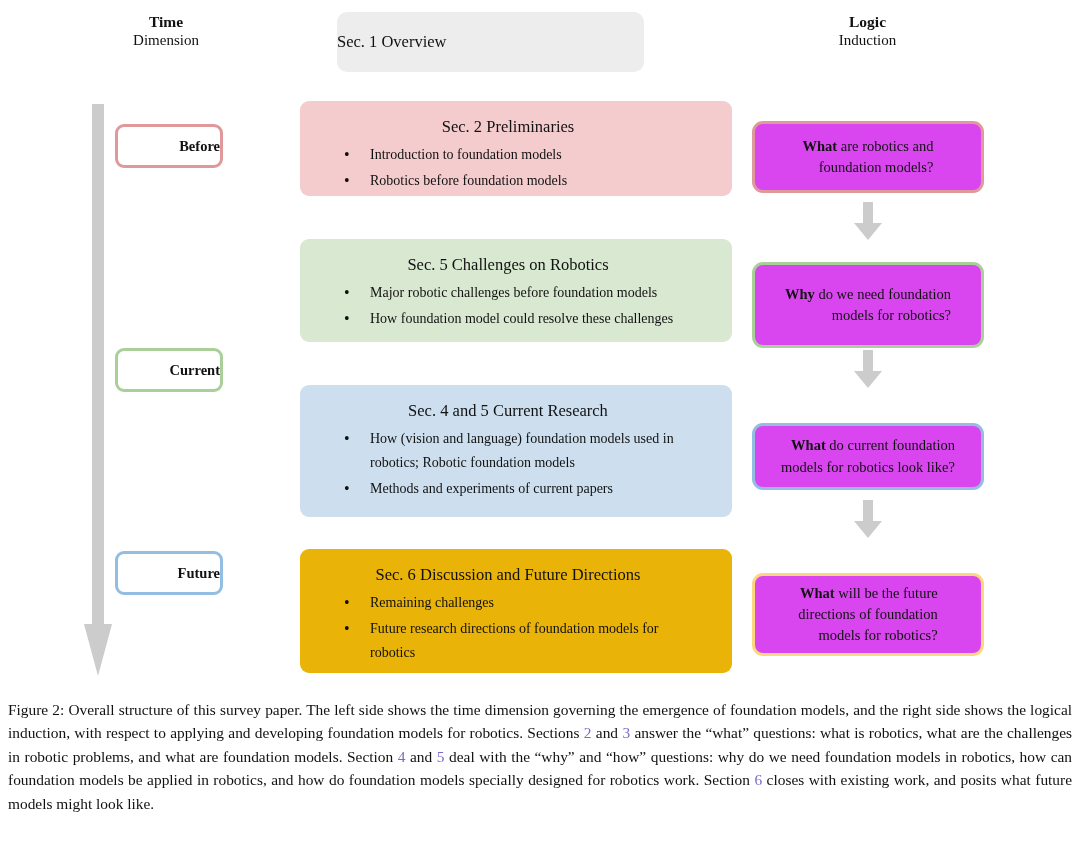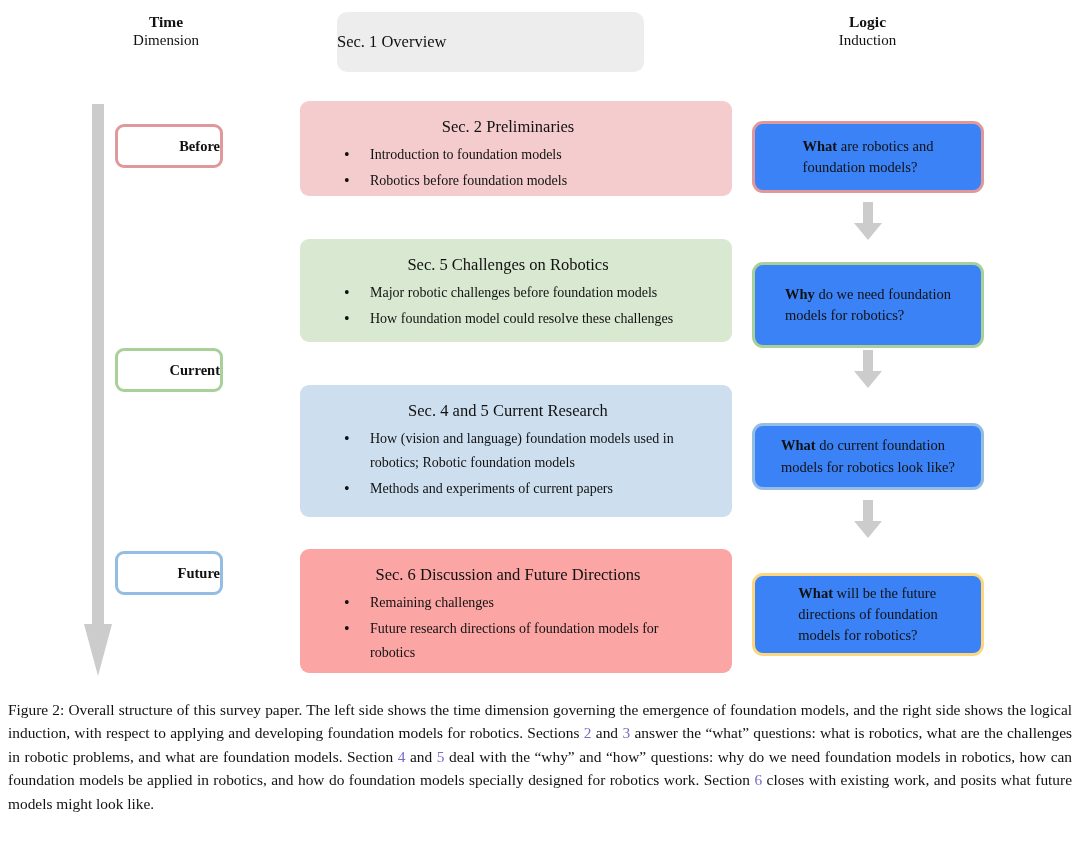--- a/index.html
+++ b/index.html
@@ -116,27 +116,27 @@
   #sec-card-1 { top: 239px;  height: 103px; background: #d9e9d1; }
   #sec-card-2 { top: 385px;  height: 132px; background: #cddfef; }
   #sec-card-3 { top: 549px;  height: 124px; background: #fdeec6; }
 
   
   .logic-box {
     position: absolute;
     left: 752px;
     width: 232px;
     border-radius: 11px;
-    background: #3b82f6;
+    background: #d946ef;
     border: 3px solid #cccccc;
     box-sizing: border-box;
     display: flex;
     align-items: center;
     justify-content: center;
-    text-align: left;
+    text-align: right;
     font-size: 14.5px;
     line-height: 1.45;
     padding: 6px 10px;
   }
   .logic-box b { font-weight: bold; }
 
   #logic-box-0 { top: 121px; height: 72px; }
   #logic-box-1 { top: 255px; height: 86px; }
   #logic-box-2 { top: 423px; height: 67px; }
   #logic-box-3 { top: 573px; height: 83px; }
@@ -215,21 +215,21 @@
 </div>
 
 <div class="sec-card" id="sec-card-2" style="background: rgb(205, 223, 239);">
   <div class="sec-title">Sec. 4 and 5 Current Research</div>
   <ul>
     <li>How (vision and language) foundation models used in robotics; Robotic foundation models</li>
     <li>Methods and experiments of current papers</li>
   </ul>
 </div>
 
-<div class="sec-card" id="sec-card-3" style="background: #fca5a5;">
+<div class="sec-card" id="sec-card-3" style="background: #eab308;">
   <div class="sec-title">Sec. 6 Discussion and Future Directions</div>
   <ul>
     <li>Remaining challenges</li>
     <li>Future research directions of foundation models for robotics</li>
   </ul>
 </div>
 
 <div class="logic-box" id="logic-box-0" style="border-color:#e0999b;">
   <div>
       <div><b>What</b> are robotics and</div>

